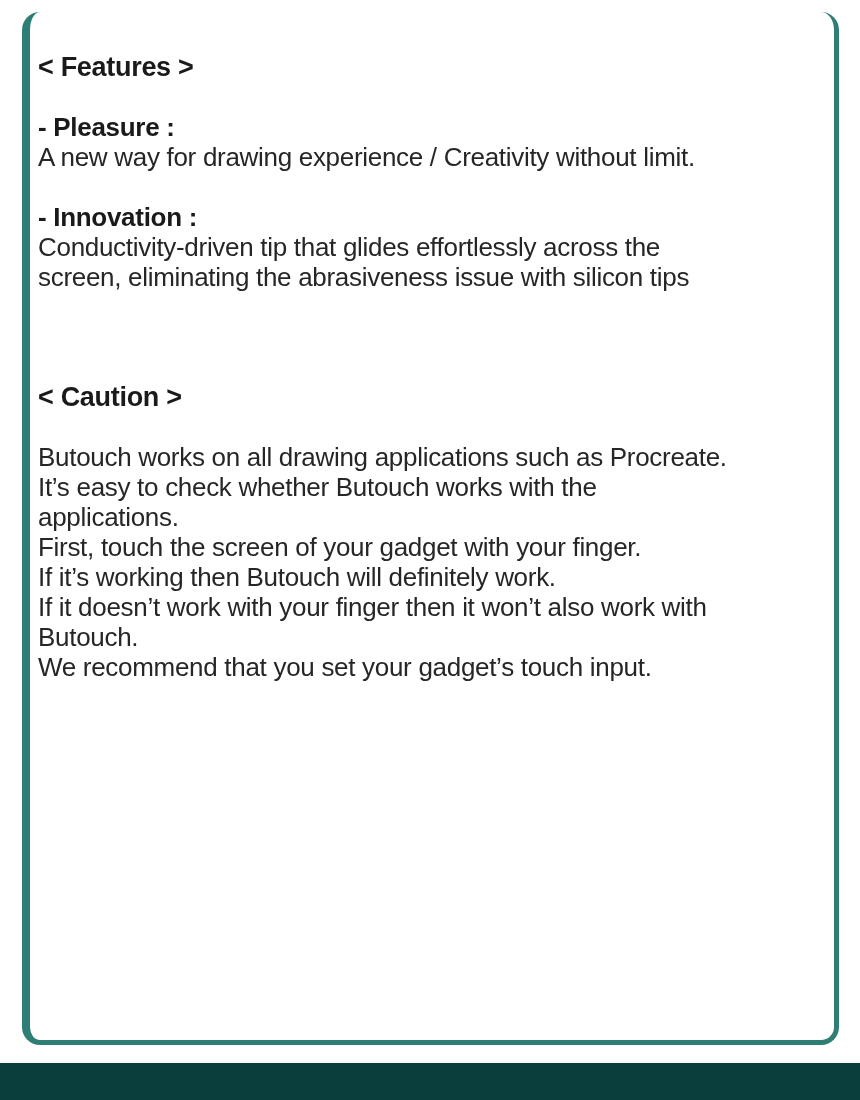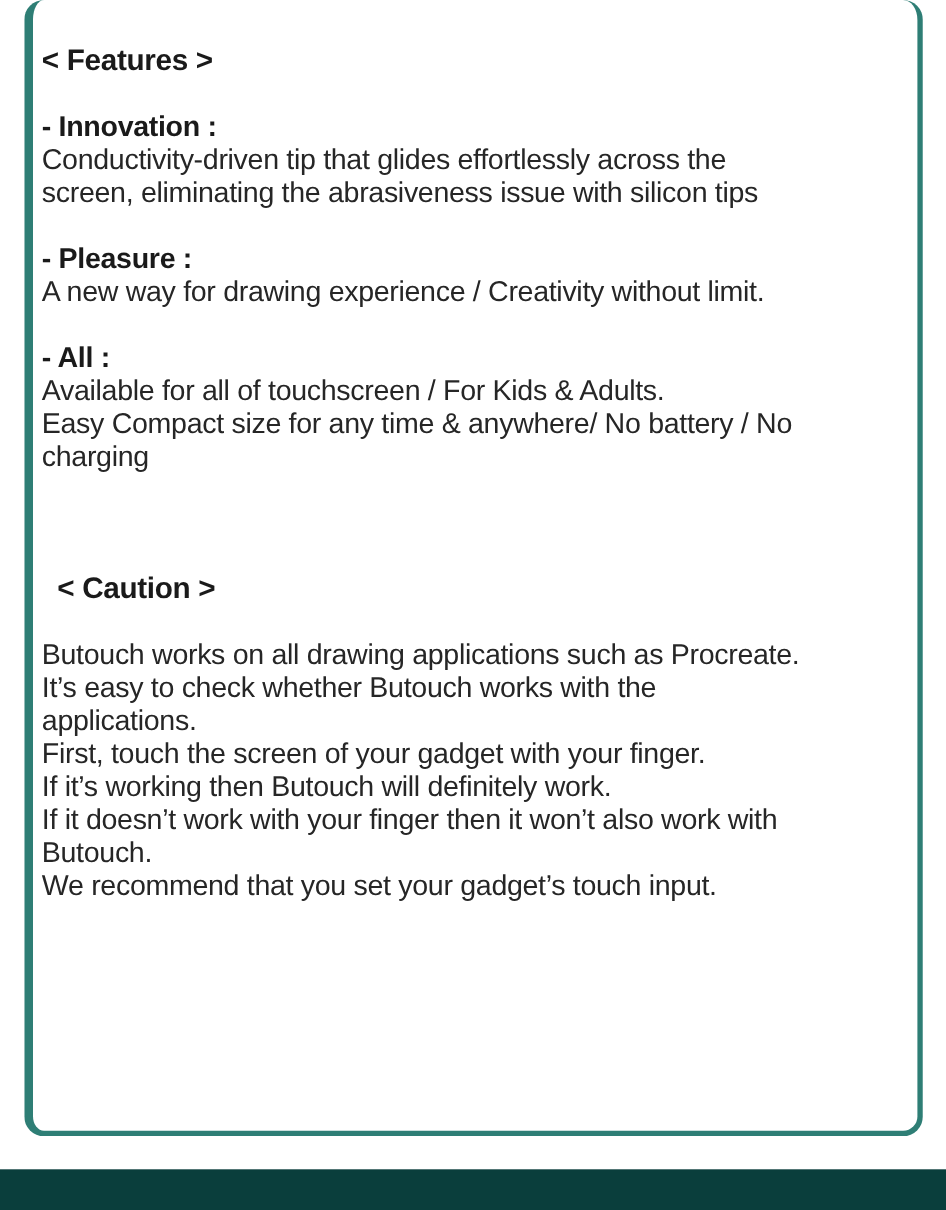--- a/index.html
+++ b/index.html
@@ -8,21 +8,21 @@
     position: relative;
     width: 860px;
     height: 1100px;
     overflow: hidden;
     font-family: "Liberation Sans", sans-serif;
     color: #222222;
   }
   .frame {
     position: absolute;
     left: 22px;
-    top: 0;
+    top: 12px;
     width: 817px;
     height: 1033px;
     border-left: 8px solid #2e7e75;
     border-right: 5px solid #2e7e75;
     border-bottom: 5px solid #2e7e75;
     background: #ffffff;
     border-radius: 18px;
   }
   .content {
     position: absolute;
@@ -45,56 +45,50 @@
   .feature-label {
     font-weight: 700;
     color: #1a1a1a;
     line-height: 30px;
   }
   .body-text {
     white-space: pre-line;
     line-height: 30px;
     color: #262626;
   }
-  .caution-heading { margin-top: 90px; margin-left: 14px; }
+  .caution-heading { margin-top: 90px; }
   .caution-body { margin-top: 30px; }
   .footer-bar {
     position: absolute;
     left: 0;
     top: 1063px;
     width: 860px;
     height: 37px;
     background: #0a3e3c;
   }
 </style>
 </head>
 <body>
 
 <div class="frame">
   <div class="content">
 
     <div class="heading">&lt; Features &gt;</div>
 
     <div class="feature-item">
+      <div class="feature-label">- Pleasure :</div>
+      <div class="body-text">A new way for drawing experience / Creativity without limit.</div>
+    </div>
+
+    <div class="feature-item">
       <div class="feature-label">- Innovation :</div>
       <div class="body-text">Conductivity-driven tip that glides effortlessly across the
 screen, eliminating the abrasiveness issue with silicon tips</div>
     </div>
 
-    <div class="feature-item">
-      <div class="feature-label">- Pleasure :</div>
-      <div class="body-text">A new way for drawing experience / Creativity without limit.</div>
-    </div>
-
-    <div class="feature-item">
-      <div class="feature-label">- All :</div>
-      <div class="body-text">Available for all of touchscreen / For Kids &amp; Adults.
-Easy Compact size for any time &amp; anywhere/ No battery / No
-charging</div>
-    </div>
 
 
     <div class="heading caution-heading">&lt; Caution &gt;</div>
 
     <div class="body-text caution-body">Butouch works on all drawing applications such as Procreate.
 It’s easy to check whether Butouch works with the
 applications.
 First, touch the screen of your gadget with your finger.
 If it’s working then Butouch will definitely work.
 If it doesn’t work with your finger then it won’t also work with

